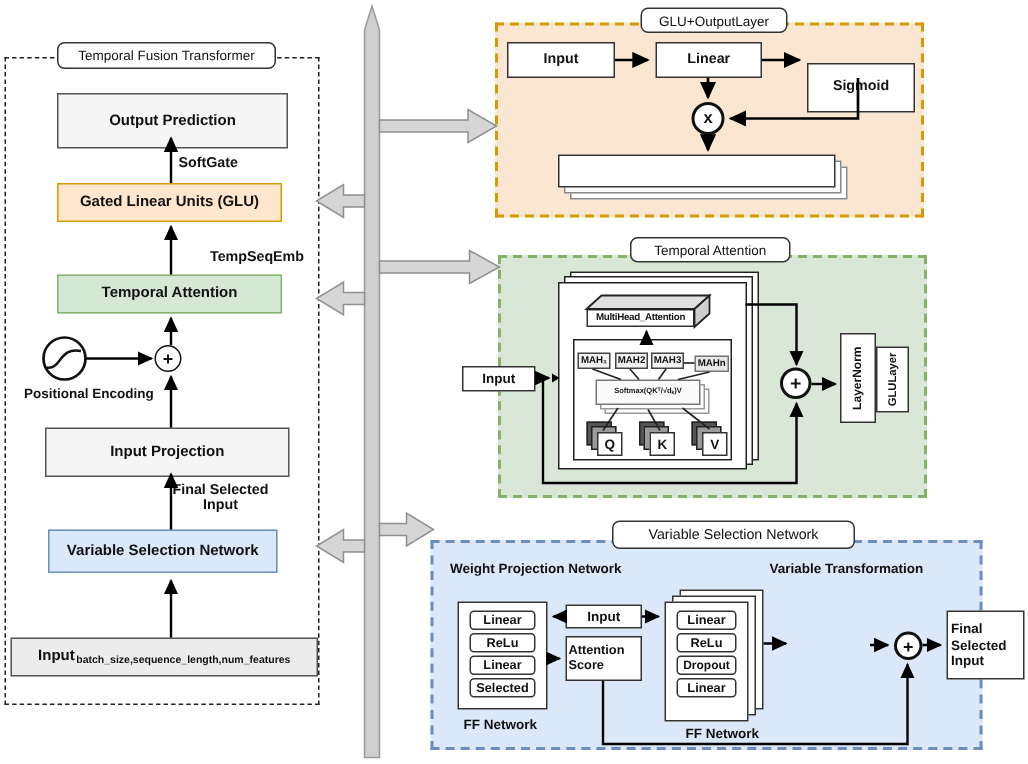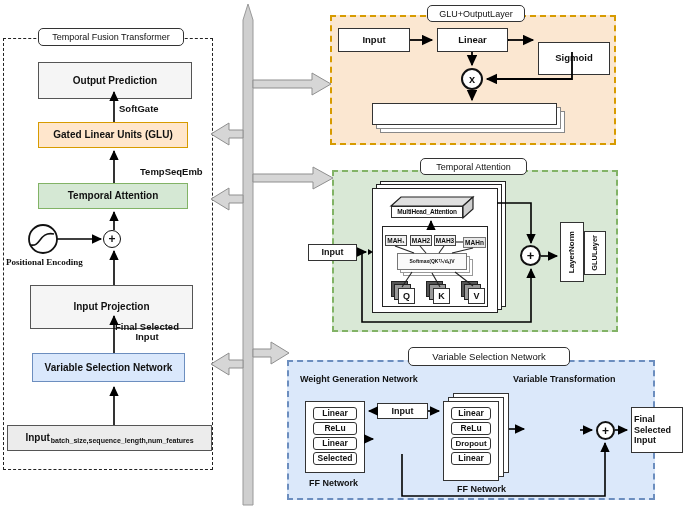--- a/index.html
+++ b/index.html
@@ -51,23 +51,23 @@
   <div class="lbl" style="left:119px;top:103px;font-size:9.5px;">SoftGate</div>
 
   <div class="box" style="left:38px;top:122px;width:150px;height:26px;background:#ffe6cc;border-color:#d79b00;font-size:10px;">Gated Linear Units (GLU)</div>
 
   <div class="lbl" style="left:120px;top:166px;font-size:9.5px;margin-left:20px;">TempSeqEmb</div>
 
   <div class="box" style="left:38px;top:183px;width:150px;height:26px;background:#d5e8d4;border-color:#82b366;font-size:10px;">Temporal Attention</div>
 
   <div class="circ" style="left:103px;top:230px;width:18px;height:18px;font-size:12px;">+</div>
 
-  <div class="lbl" style="left:6px;top:257px;font-size:9px;font-family:Liberation Serif, serif;">Positional Encoding</div>
-
-  <div class="box" style="left:30px;top:285px;width:163px;height:44px;background:#f5f5f5;border-color:#555;font-size:10px;">Input Projection</div>
+  <div class="lbl" style="left:16px;top:257px;font-size:9px;">Positional Encoding</div>
+
+  <div class="box" style="left:30px;top:285px;width:163px;height:33px;background:#f5f5f5;border-color:#555;font-size:10px;">Input Projection</div>
 
   <div class="lbl" style="left:112px;top:322px;width:70px;white-space:normal;text-align:center;font-size:9.5px;line-height:1.1;">Final Selected Input</div>
 
   <div class="box" style="left:32px;top:353px;width:153px;height:29px;background:#dae8fc;border-color:#6c8ebf;font-size:10px;">Variable Selection Network</div>
 
   <div class="box" style="left:7px;top:425px;width:205px;height:26px;background:#ececec;border-color:#555;font-size:10px;">
     <span>Input</span>
       <span style="font-size:7px;position:relative;top:3px;margin-left:1px;">batch_size,sequence_length,num_features</span>
   </div>
 
@@ -122,31 +122,32 @@
 
   <div class="box z3" style="left:584px;top:231px;width:22px;height:44px;border-width:1.4px;">
     <span class="vtext" style="font-size:7.5px;">GLULayer</span>
   </div>
   <div class="box z3" style="left:560px;top:222px;width:24px;height:60px;border-width:1.5px;">
     <span class="vtext" style="font-size:8px;">LayerNorm</span>
   </div>
 
   <div class="titlebox" style="left:408px;top:347px;width:162px;height:19px;font-size:9.5px;">Variable Selection Network</div>
 
-  <div class="lbl" style="left:300px;top:374px;font-size:9px;">Weight Generation Network</div>
+  <div class="lbl" style="left:300px;top:374px;font-size:9px;">Weight Projection Network</div>
   <div class="lbl" style="left:513px;top:374px;font-size:9px;text-align:right;">Variable Transformation</div>
 
   <div class="abs z2" style="left:305px;top:401px;width:60px;height:72px;background:#fff;border:1.5px solid #333;"></div>
   <div class="box z3" style="left:313px;top:407px;width:44px;height:13px;border-width:1.4px;border-radius:3px;font-size:8.5px;">Linear</div>
   <div class="box z3" style="left:313px;top:422px;width:44px;height:13px;border-width:1.4px;border-radius:3px;font-size:8.5px;">ReLu</div>
   <div class="box z3" style="left:313px;top:437px;width:44px;height:13px;border-width:1.4px;border-radius:3px;font-size:8.5px;">Linear</div>
   <div class="box z3" style="left:313px;top:452px;width:44px;height:13px;border-width:1.4px;border-radius:3px;font-size:8.5px;">Selected</div>
   <div class="lbl" style="left:309px;top:478px;font-size:9px;">FF Network</div>
 
   <div class="box z3" style="left:377px;top:403px;width:51px;height:16px;font-size:9px;">Input</div>
+  <div class="box z3" style="left:377px;top:424px;width:51px;height:30px;font-size:8.5px;white-space:normal;padding:1px;">Attention Score</div>
 
   <div class="abs z2" style="left:453px;top:393px;width:56px;height:80px;background:#fff;border:1.5px solid #333;"></div>
   <div class="abs z2" style="left:448px;top:397px;width:56px;height:80px;background:#fff;border:1.5px solid #333;"></div>
   <div class="abs z2" style="left:443px;top:401px;width:56px;height:80px;background:#fff;border:1.5px solid #333;"></div>
   <div class="box z3" style="left:451px;top:407px;width:40px;height:13px;border-width:1.4px;border-radius:3px;font-size:8.5px;">Linear</div>
   <div class="box z3" style="left:451px;top:422px;width:40px;height:13px;border-width:1.4px;border-radius:3px;font-size:8.5px;">ReLu</div>
   <div class="box z3" style="left:451px;top:437px;width:40px;height:13px;border-width:1.4px;border-radius:3px;font-size:8px;">Dropout</div>
   <div class="box z3" style="left:451px;top:452px;width:40px;height:13px;border-width:1.4px;border-radius:3px;font-size:8.5px;">Linear</div>
   <div class="lbl" style="left:457px;top:484px;font-size:9px;">FF Network</div>
 

